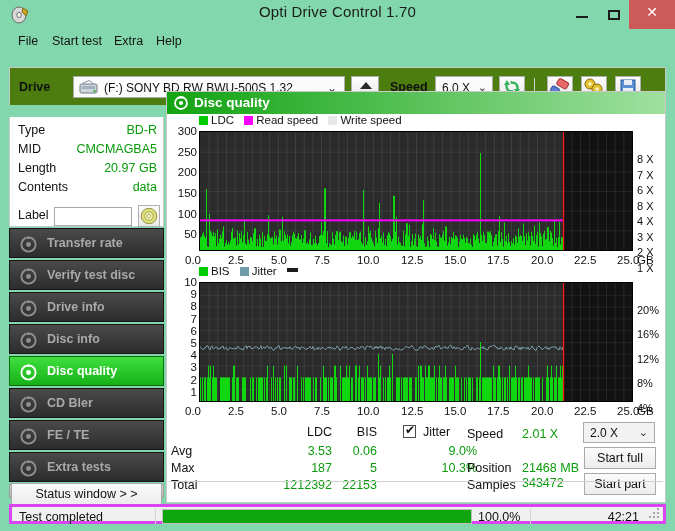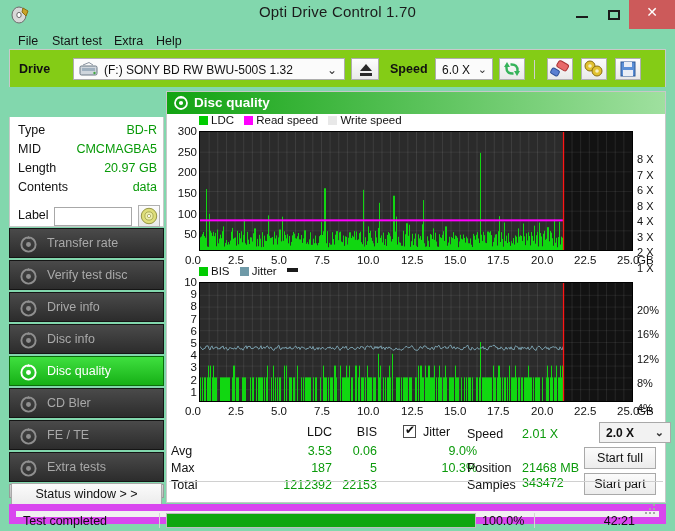--- a/index.html
+++ b/index.html
@@ -27,22 +27,22 @@
   #btn-min i { position:absolute; left:11px; top:16px; width:12px; height:2px; background:#1b1b1b; display:block;}
   #btn-max i { position:absolute; left:9px; top:10px; width:12px; height:10px; border:2px solid #1b1b1b; display:block;}
   #btn-close span { position:absolute; left:0; top:4px; width:46px; text-align:center; color:#fff; font-size:14px;}
 
   
   #menubar { position:absolute; left:9px; top:30px; width:657px; height:22px; }
   .menu-item { position:absolute; top:2px; font-size:12.5px; color:#141414; padding:2px 4px; cursor:default;}
 
   
   #drivebar {
-    position:absolute; left:9px; top:49px; width:657px; height:38px;
-    background:#84cc16; border:1px solid #c8c8c8; border-bottom:none;
+    position:absolute; left:9px; top:67px; width:657px; height:38px;
+    background:#4d7c0f; border:1px solid #c8c8c8; border-bottom:none;
   }
   #drive-label { position:absolute; left:9px; top:12px; font-weight:bold; font-size:12.5px; color:#111;}
   #drive-combo {
     position:absolute; left:63px; top:8px; width:272px; height:22px;
     background:#fbfbfb; border:1px solid #adadad;
   }
   #drive-combo .dtext { position:absolute; left:30px; top:4px; font-size:12px; color:#111; white-space:nowrap;}
   #drive-combo .dicon { position:absolute; left:5px; top:3px; width:20px; height:16px;}
   #drive-combo .chev { position:absolute; right:7px; top:4px; font-size:12px; color:#333; }
   #eject-btn {
@@ -96,21 +96,21 @@
   #label-disc-btn {
     position:absolute; left:128px; top:88px; width:22px; height:22px;
     background:linear-gradient(#fcfcfc,#e9e9e9); border:1px solid #b0b0b0;
   }
 
   
   #navlist { position:absolute; left:0; top:137px; width:155px; }
   .nav {
     position:relative; margin:0 0 2px 0; height:30px; width:155px;
     background:linear-gradient(#4a4a4a,#2c2c2c);
-    border:1px solid #151515; cursor:default;
+    border:1px solid #151515; cursor:default;font-weight:bold;
   }
   .nav.active { background:linear-gradient(#3fe03f,#16b016); border:1px solid #0a6e0a;}
   .nav .nlabel { position:absolute; left:37px; top:7px; font-size:12.5px; color:#a9a9a9;}
   .nav.active .nlabel { color:#ffffff; }
   .nav .nicon { position:absolute; left:9px; top:6px; width:19px; height:19px;}
   #navfill {
     position:absolute; left:0; top:393px; width:155px; height:14px;
     background:linear-gradient(#d6d6d6,#bdbdbd); border:1px solid #9a9a9a;
   }
   #status-window-btn {
@@ -142,38 +142,38 @@
   
   #stats { position:absolute; left:0; top:328px; width:498px; height:62px; }
   .st { position:absolute; font-size:12.5px; color:#111; white-space:nowrap;}
   .stv { position:absolute; font-size:12.5px; color:#0b9a0b; white-space:nowrap; text-align:right;}
   #jitter-cb {
     position:absolute; left:236px; top:5px; width:13px; height:13px;
     background:#fff; border:1px solid #4a4a4a;
   }
   #jitter-cb .ck { position:absolute; left:1px; top:-2px; font-size:12px; color:#111; line-height:13px;}
   #speed-sel {
-    position:absolute; left:432px; top:2px; width:72px; height:21px;
-    background:#f2f2f2; border:1px solid #a9a9a9;font-weight:bold;
+    position:absolute; left:416px; top:2px; width:72px; height:21px;
+    background:#f2f2f2; border:1px solid #a9a9a9;
   }
   #speed-sel .t { position:absolute; left:6px; top:3px; font-size:12px; color:#111;}
   #speed-sel .chev { position:absolute; right:6px; top:3px; font-size:11px; color:#333;}
   .actbtn {
     position:absolute; left:417px; width:72px; height:22px;
     background:linear-gradient(#fbfbfb,#ececec); border:1px solid #a9a9a9;
     text-align:center; font-size:12.5px; color:#111; line-height:20px;
   }
   #btn-start-full { top:27px; }
   #btn-start-part { top:53px; }
 
   #stats-sep { position:absolute; left:2px; top:389px; width:494px; height:1px; background:#d0d0d0;}
 
   
   #statusbar { position:absolute; left:9px; top:504px; width:657px; height:20px;
-               background:#f0f0f0; border:7px solid #d946ef; }
+               background:#f0f0f0; border:3px solid #d946ef; }
   #status-text { position:absolute; left:7px; top:3px; font-size:12.5px; color:#111;}
   #progress-outer { position:absolute; left:150px; top:2px; width:310px; height:15px;
                     background:#fff; border:1px solid #bdbdbd; }
   #progress-inner { position:absolute; left:0; top:0; height:13px; background:#0fa60f;}
   #progress-pct { position:absolute; left:466px; top:3px; font-size:12.5px; color:#111;}
   #elapsed { position:absolute; right:24px; top:3px; font-size:12.5px; color:#111;}
   .vsep { position:absolute; top:2px; width:1px; height:15px; background:#d4d4d4;}
   #grip { position:absolute; right:4px; bottom:3px; width:10px; height:10px;}
   #grip i { position:absolute; width:2px; height:2px; background:#a6a6a6;}
 </style>

